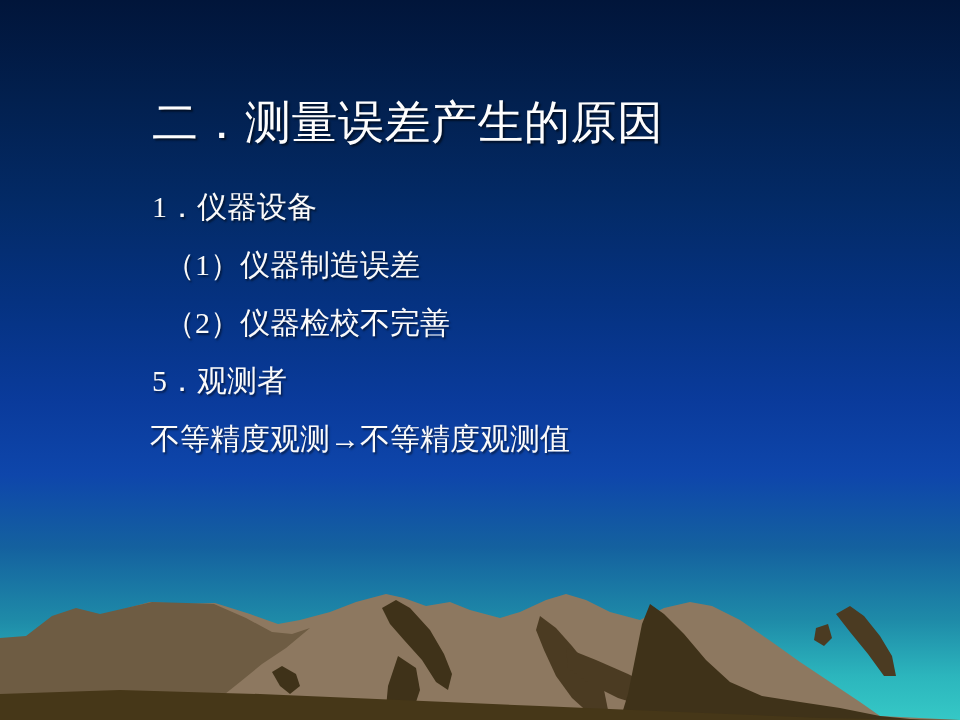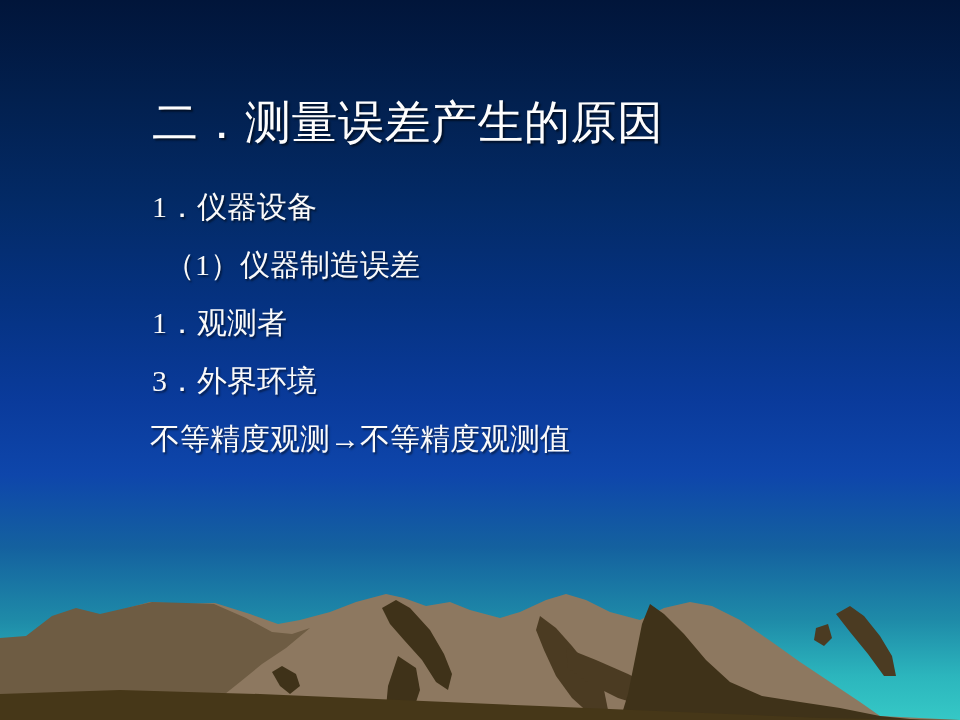--- a/index.html
+++ b/index.html
@@ -104,18 +104,18 @@
 
     <path fill="#463718" d="M0,104 L120,100 L260,104 L400,110 L540,116 L680,122 L820,128
              L960,130 L960,130 L0,130 Z"></path>
   </svg>
 
   <div class="slide-title">二．测量误差产生的原因</div>
 
   <div class="body-block">
     <div class="body-line">1．仪器设备</div>
     <div class="body-line indent-1">（1）仪器制造误差</div>
-    <div class="body-line">1．观测者</div>
-    <div class="body-line">3．外界环境</div>
+    <div class="body-line indent-1">（2）仪器检校不完善</div>
+    <div class="body-line">5．观测者</div>
     <div class="body-line flush">不等精度观测→不等精度观测值</div>
   </div>
 
 </div>
 
 </body></html>

